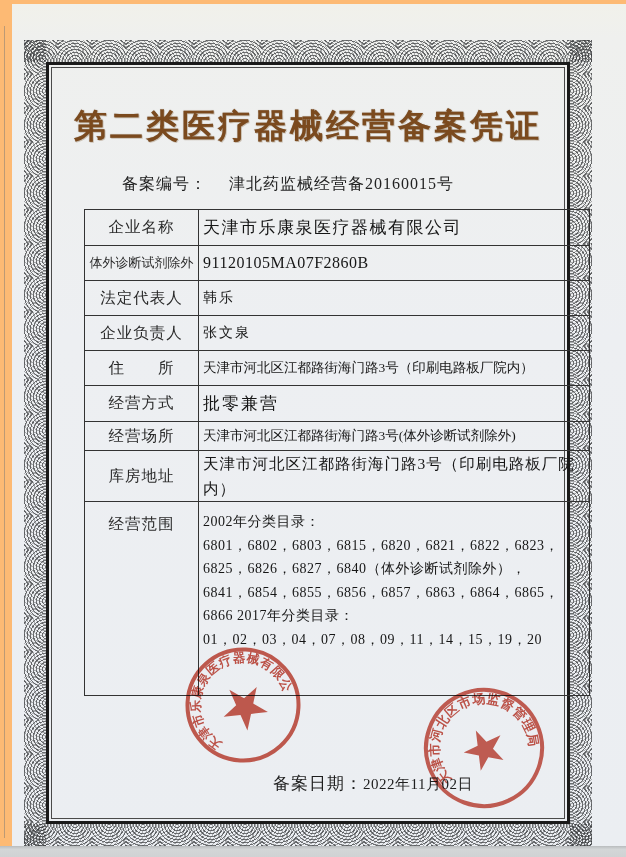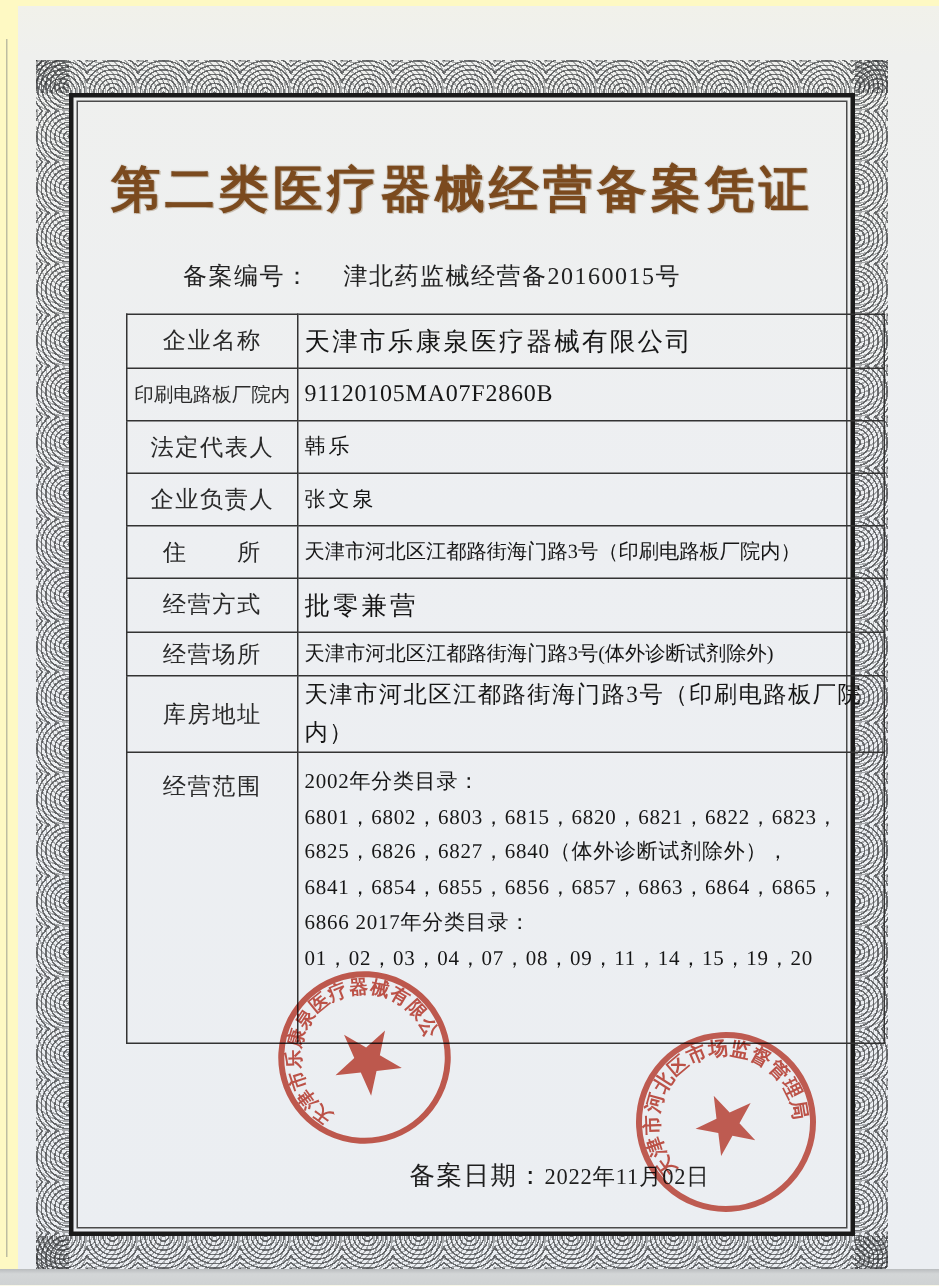--- a/index.html
+++ b/index.html
@@ -1,18 +1,18 @@
 <!DOCTYPE html>
 <html><head>
 <meta charset="utf-8">
 <style>
   html,body{margin:0;padding:0;background:#ffffff;}
   .canvas{
     position:relative;width:626px;height:857px;overflow:hidden;
-    background:#fef9c3;
+    background:#fdba74;
     font-family:"Liberation Serif","DejaVu Serif",serif;
     color:#1e1e1e;
   }
   
   .scan{
     position:absolute;left:12px;top:4px;right:0;bottom:11px;
     background:linear-gradient(180deg,#f1f1ea 0%,#eff0ee 4%,#edeff2 40%,#ebeef2 100%);
   }
   .page-edge{position:absolute;left:4px;top:26px;width:1px;height:812px;background:rgba(110,115,120,.45);}
   .scanner-strip{position:absolute;left:0;right:0;bottom:0;height:11px;background:linear-gradient(180deg,#b9bcbe,#d3d6d7 30%,#cfd2d3);}
@@ -100,21 +100,21 @@
     <span>备案编号：</span><span class="no">津北药监械经营备20160015号</span>
   </div>
 
   <table class="cert">
     <tbody>
         <tr class="r1">
       <td class="lbl">企业名称</td>
       <td class="val">天津市乐康泉医疗器械有限公司</td>
     </tr>
     <tr class="r2">
-      <td class="lbl small">印刷电路板厂院内</td>
+      <td class="lbl small">体外诊断试剂除外</td>
       <td class="val">91120105MA07F2860B</td>
     </tr>
     <tr class="r3">
       <td class="lbl">法定代表人</td>
       <td class="val">韩乐</td>
     </tr>
     <tr class="r4">
       <td class="lbl">企业负责人</td>
       <td class="val">张文泉</td>
     </tr>

